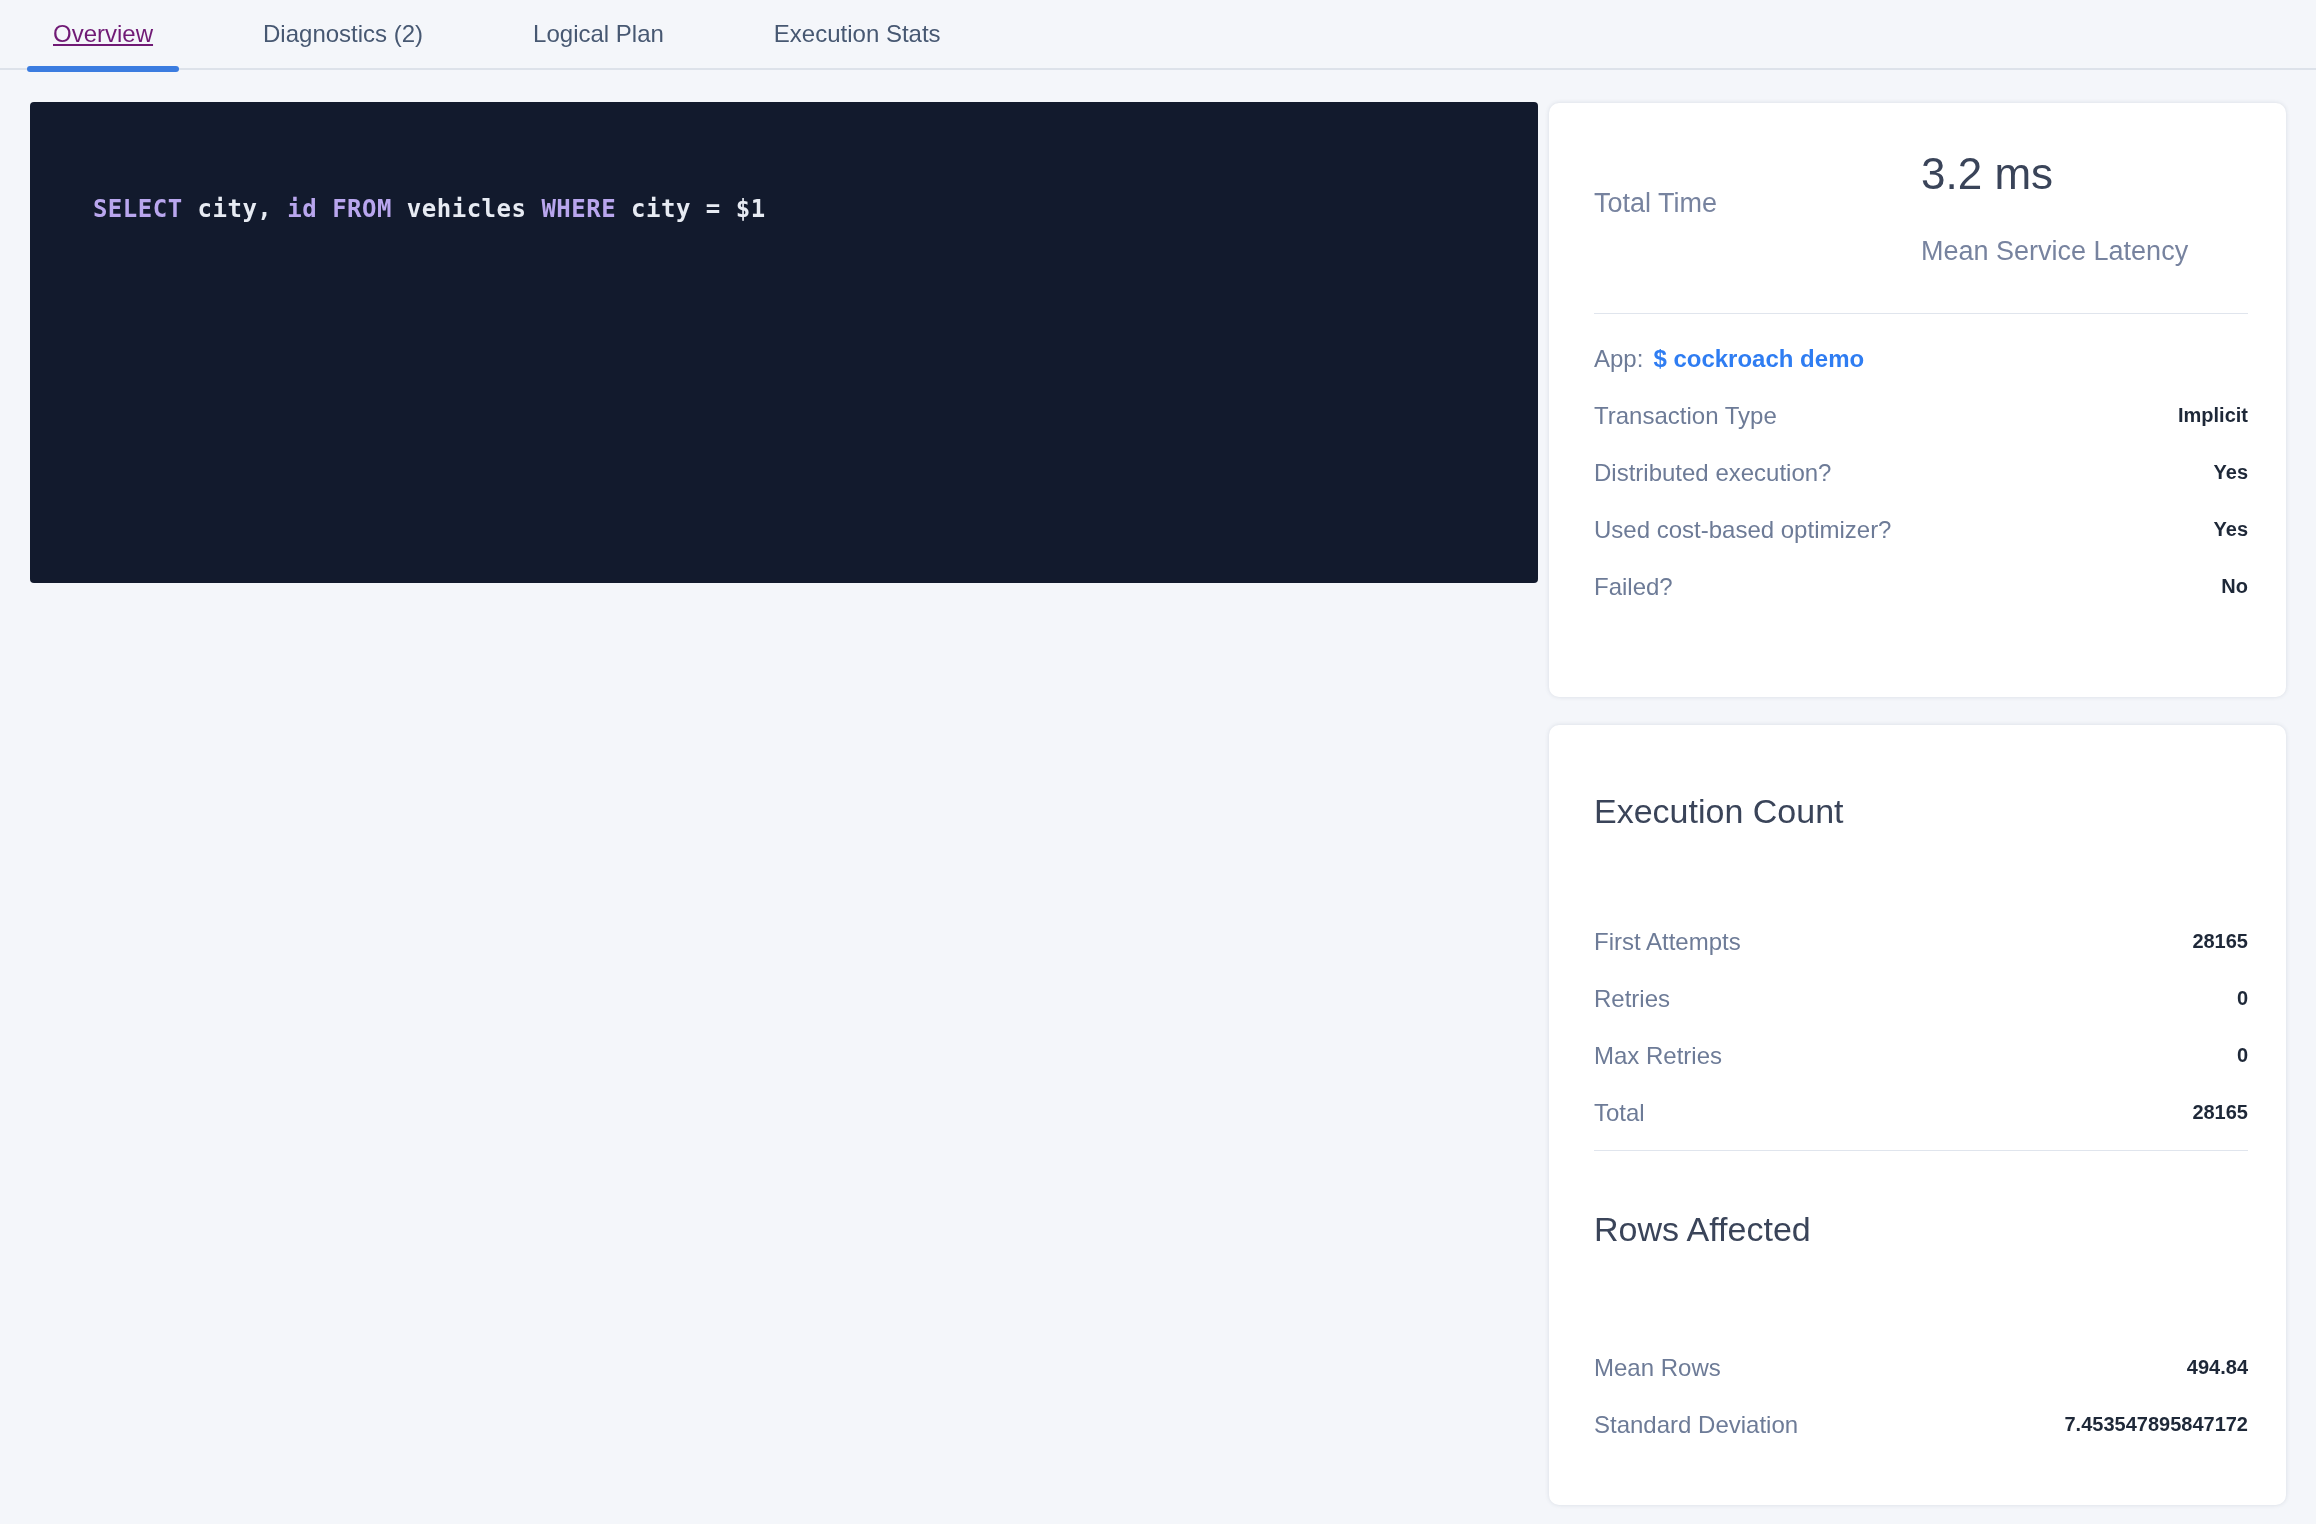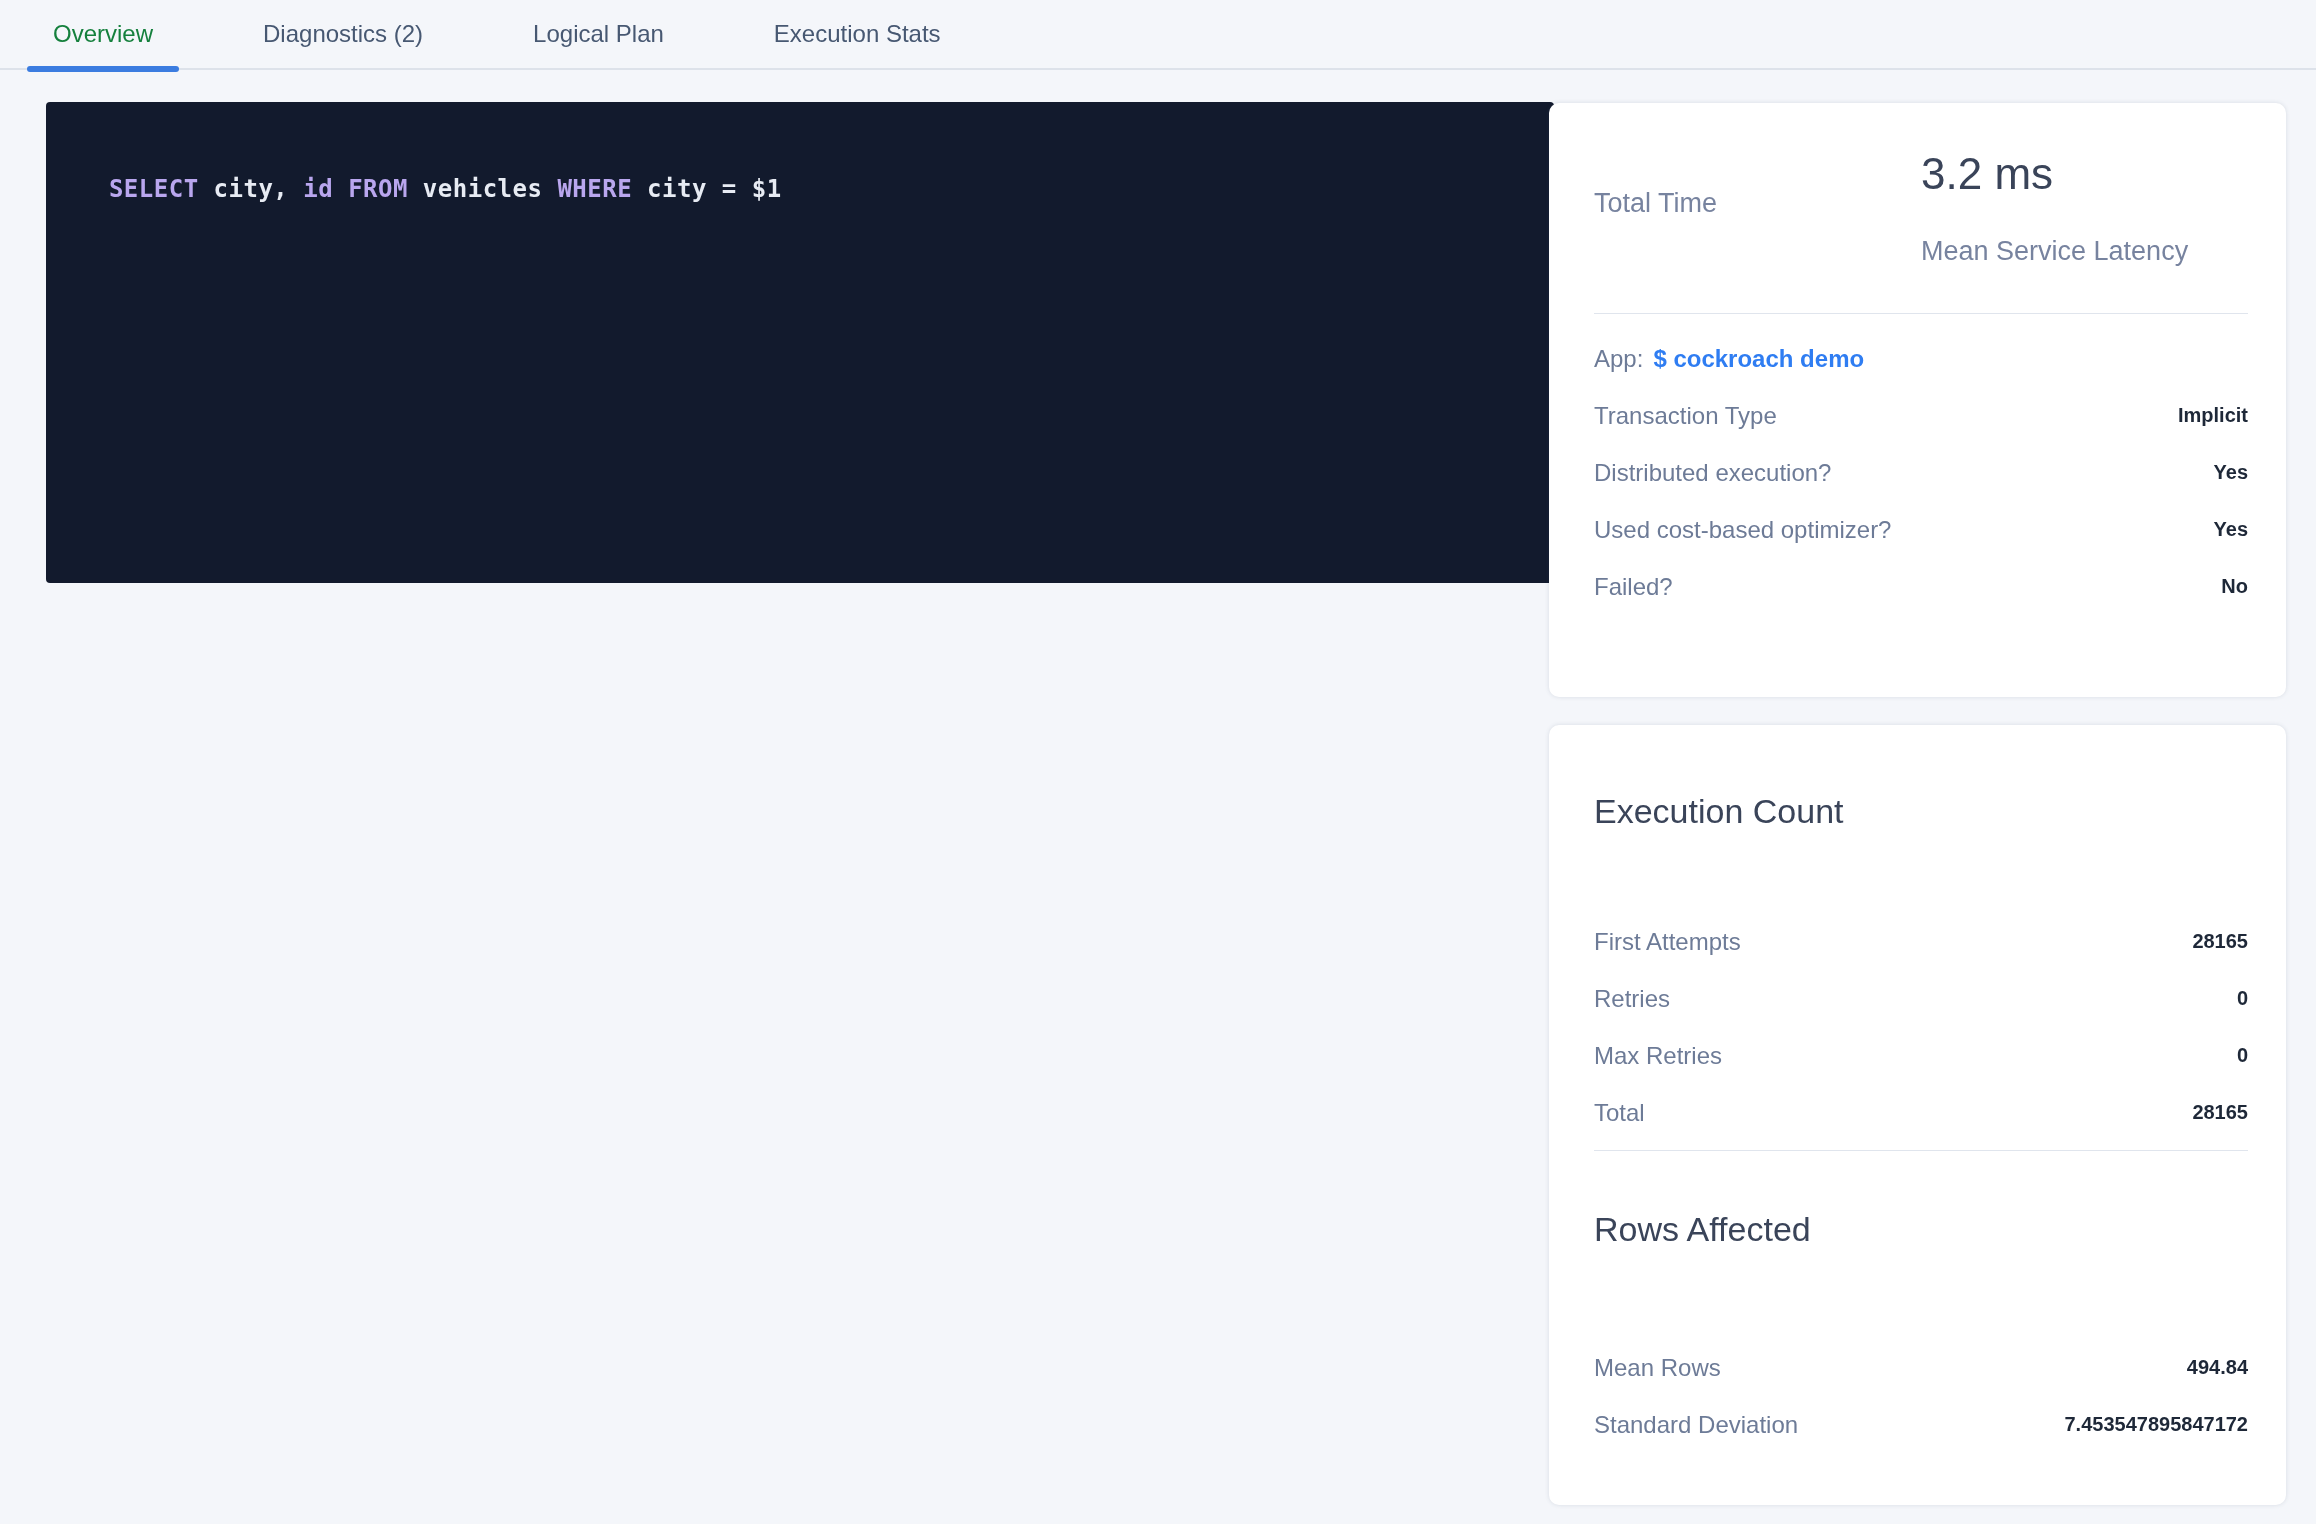--- a/index.html
+++ b/index.html
@@ -18,31 +18,31 @@
     border-bottom:2px solid #dde2ea;
     display:flex; align-items:stretch;
     padding-left:27px; gap:58px;
   }
   .tab {
     display:flex; align-items:center;
     padding:0 26px;
     font-size:24px; color:#475872;
     position:relative; cursor:pointer; white-space:nowrap;
   }
-  .tab.active { color:#15803d; }
+  .tab.active { color:#701a75;text-decoration:underline; }
   .tab.active::after {
     content:""; position:absolute; left:0; right:0; bottom:-4px;
     height:6px; border-radius:3px; background:#3b7ce0;
   }
 
   
   .sqlbox {
-    position:absolute; left:46px; top:102px; width:1508px; height:481px;
+    position:absolute; left:30px; top:102px; width:1508px; height:481px;
     background:#121a2d; border-radius:4px;
-    padding:36px 33px;
+    padding:56px 33px;
     font-family:"DejaVu Sans Mono", monospace;
     font-weight:bold; font-size:24px; line-height:34px;
     color:#e7ebf3; white-space:pre-wrap; letter-spacing:0.5px;
   }
   .sqlbox .kw { color:#b9a6ee; }
   .sqlbox .plain { color:#e7ebf3; }
 
   
   .card {
     position:absolute; left:1549px; width:737px;

